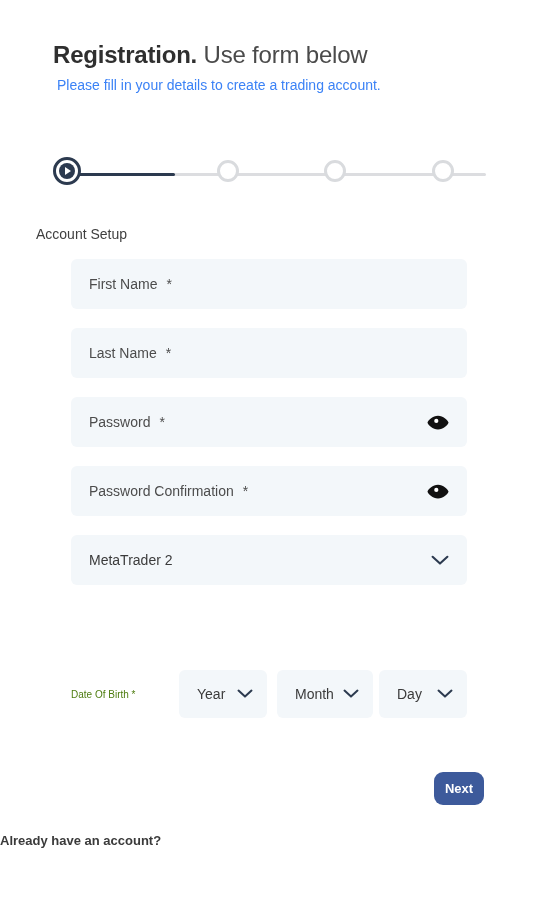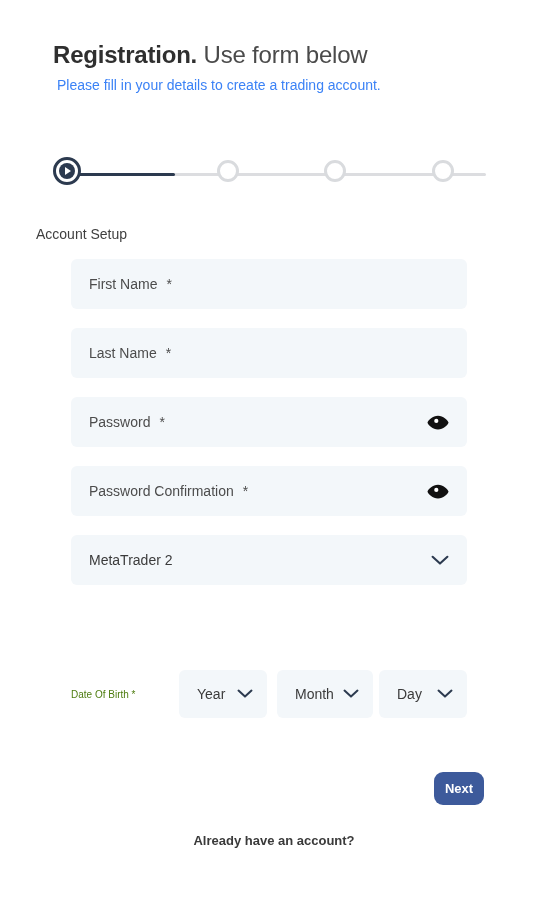--- a/index.html
+++ b/index.html
@@ -256,21 +256,20 @@
     font-weight: 700;
     cursor: pointer;
     padding: 0;
   }
 
   .account-link {
     position: absolute;
     left: 0;
     right: 0;
     top: 833px;
-    text-align: center;
     font-size: 13px;
     font-weight: 700;
     color: #3a3a3a;
     cursor: pointer;
   }
 </style>
 </head>
 <body>
 
 <div class="page">

